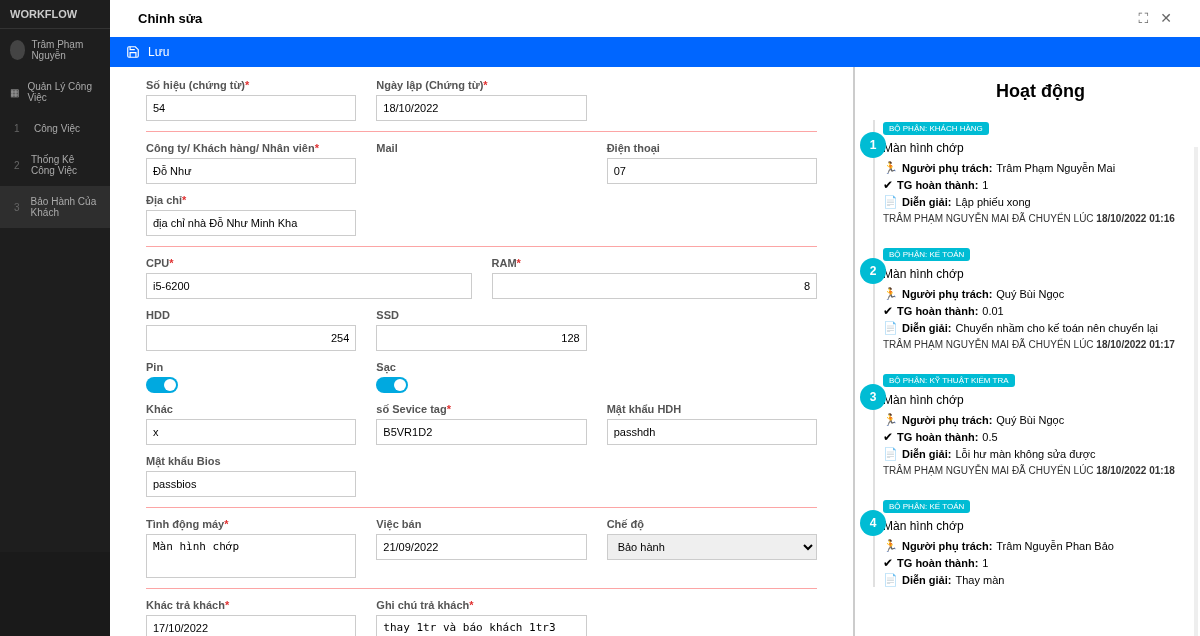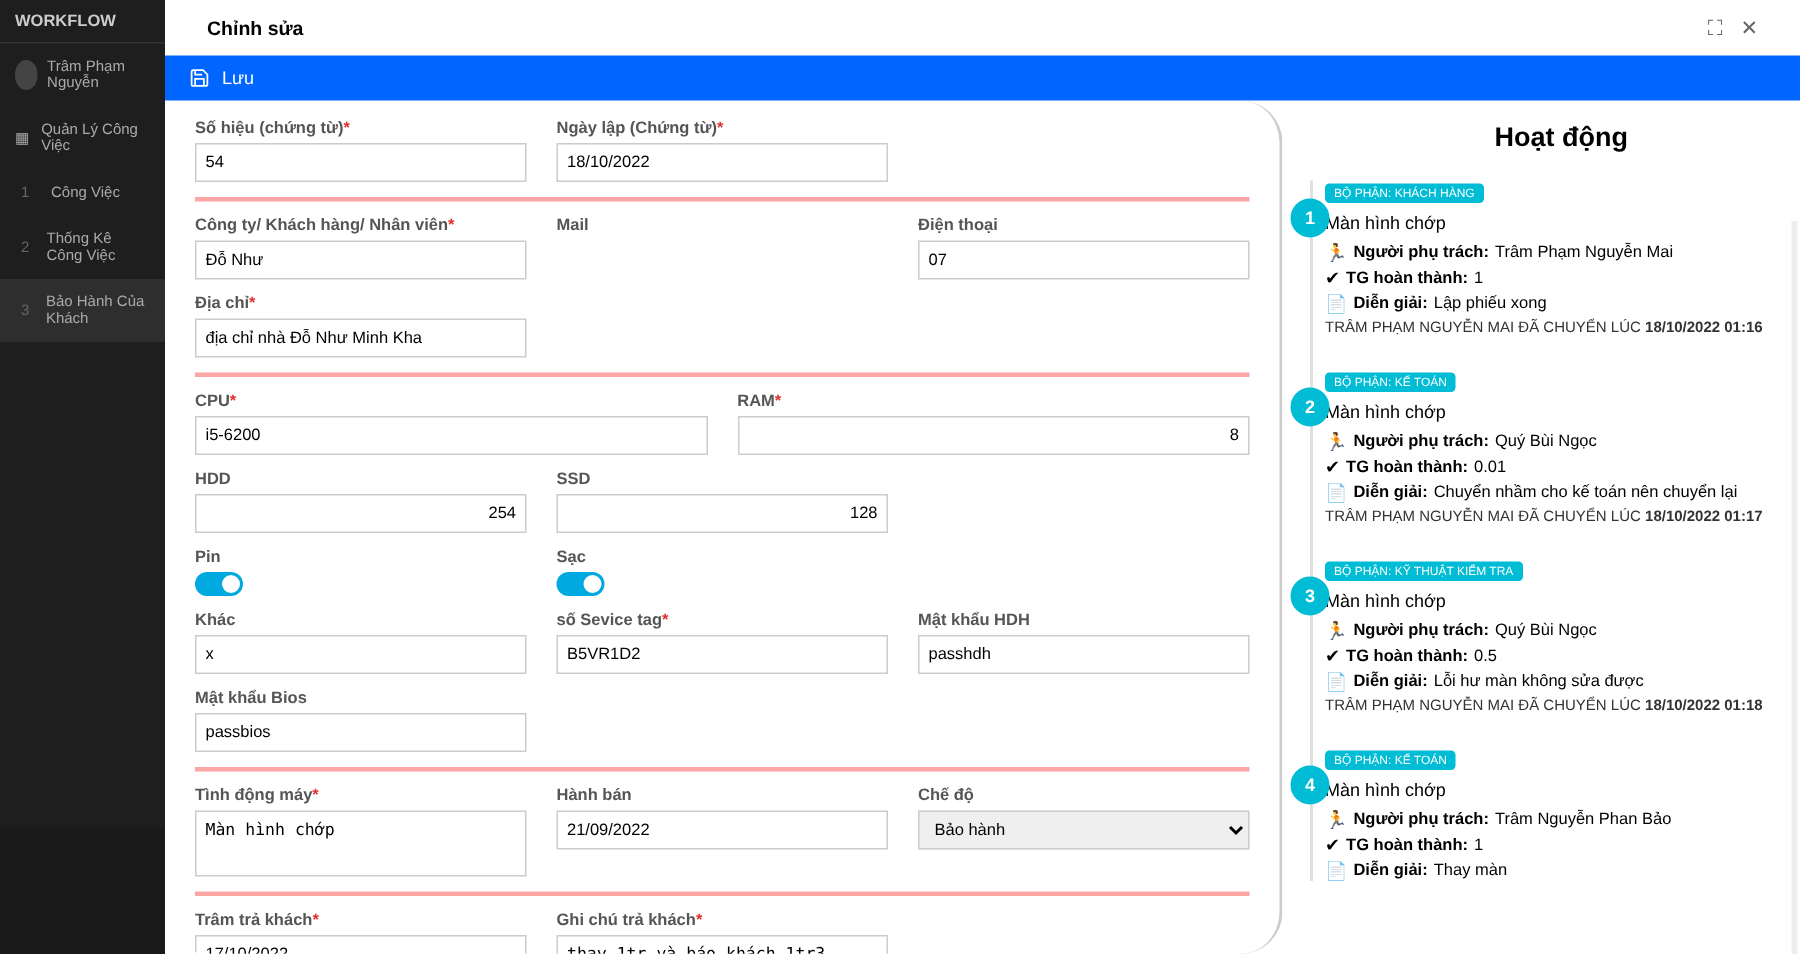--- a/index.html
+++ b/index.html
@@ -12,23 +12,23 @@
 .sidebar-item.sub { padding-left: 14px; }
 .sidebar-item .num { width: 12px; color: #666; }
 .sidebar-item.active { background: #2e2e2e; }
 .modal { position: absolute; left: 110px; top: 0; right: 0; bottom: 0; background: #fff; display: flex; flex-direction: column; }
 .modal-header { padding: 10px 28px; display: flex; align-items: center; justify-content: space-between; }
 .modal-title { font-weight: bold; font-size: 13px; }
 .modal-actions { display: flex; gap: 12px; }
 .modal-actions .ic { cursor: pointer; color: #666; font-size: 14px; }
 .save-bar { background: #0066ff; color: #fff; padding: 8px 16px; display: flex; align-items: center; gap: 8px; font-size: 12px; }
 .main-body { display: flex; flex: 1; overflow: hidden; }
-.form-area { flex: 1; padding: 12px 20px; overflow-y: auto; border-right: 2px solid #ccc; border-radius: 28px; }
+.form-area { flex: 1; padding: 12px 36px; overflow-y: auto; border-right: 2px solid #ccc; }
 .row { display: flex; gap: 20px; margin-bottom: 10px; }
-.row.divided { border-top: 3px solid #fca5a5; padding-top: 10px; margin-top: 4px; }
+.row.divided { border-top: 1px solid #fca5a5; padding-top: 10px; margin-top: 4px; }
 .field { flex: 1; display: flex; flex-direction: column; }
 .field label { font-size: 11px; color: #555; margin-bottom: 4px; font-weight: bold; }
 .field label .req { color: #e03030; }
 .field input, .field select, .field textarea { border: 1px solid #ccc; padding: 5px 6px; font-size: 11px; height: 26px; }
 .field textarea { height: 44px; resize: none; }
 .field input.right { text-align: right; }
 .toggle { width: 32px; height: 16px; background: #00a9e0; border-radius: 10px; position: relative; cursor: pointer; }
 .toggle::after { content: ""; position: absolute; right: 2px; top: 2px; width: 12px; height: 12px; background: #fff; border-radius: 50%; }
 .activity { width: 345px; padding: 14px 2px 14px 28px; overflow-y: auto; position: relative; }
 .activity h2 { text-align: center; font-size: 18px; font-weight: bold; margin-bottom: 18px; }
@@ -187,32 +187,32 @@
         <div class="field"></div>
         <div class="field"></div>
       </div>
 
       <div class="row divided">
         <div class="field">
           <label><span>Tình động máy</span><span class="req">*</span></label>
           <textarea style="">Màn hình chớp</textarea>
         </div>
         <div class="field">
-          <label>Hành bán</label>
+          <label>Việc bán</label>
           <input value="21/09/2022" style="">
         </div>
         <div class="field">
           <label>Chế độ</label>
           <select><option>Bảo hành</option></select>
         </div>
       </div>
 
       <div class="row divided">
         <div class="field">
-          <label><span>Trâm trả khách</span><span class="req">*</span></label>
+          <label><span>Khác trả khách</span><span class="req">*</span></label>
           <input value="17/10/2022" style="">
         </div>
         <div class="field">
           <label><span>Ghi chú trả khách</span><span class="req">*</span></label>
           <textarea style="">thay 1tr và báo khách 1tr3</textarea>
         </div>
         <div class="field"></div>
       </div>
 
     </div>

